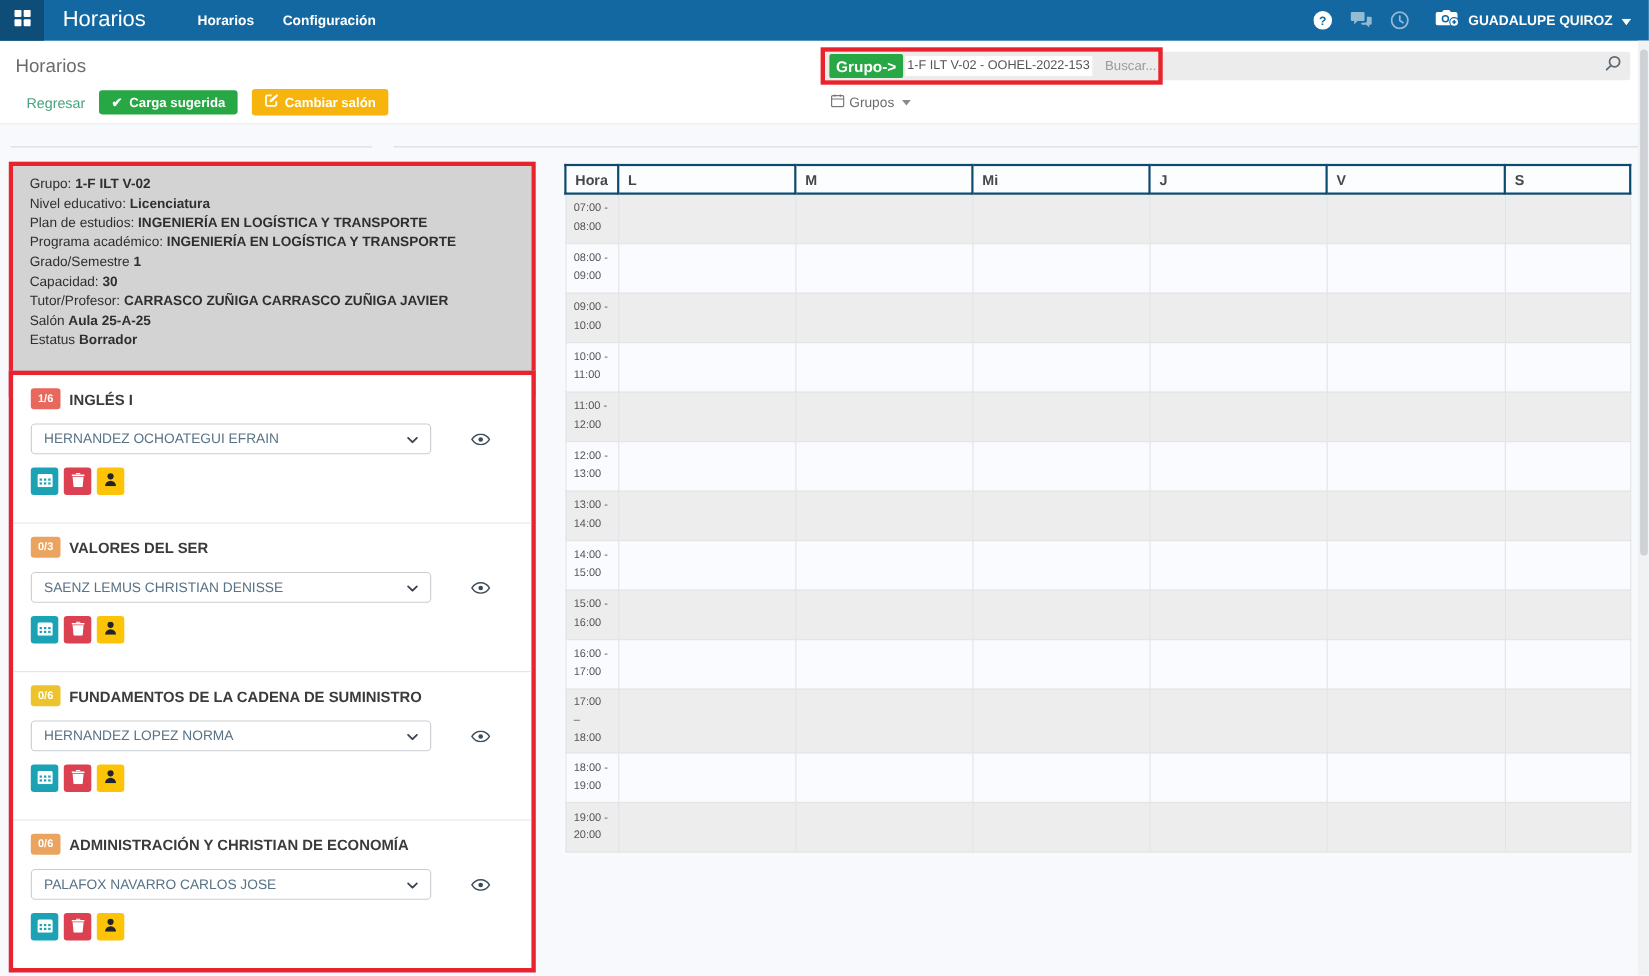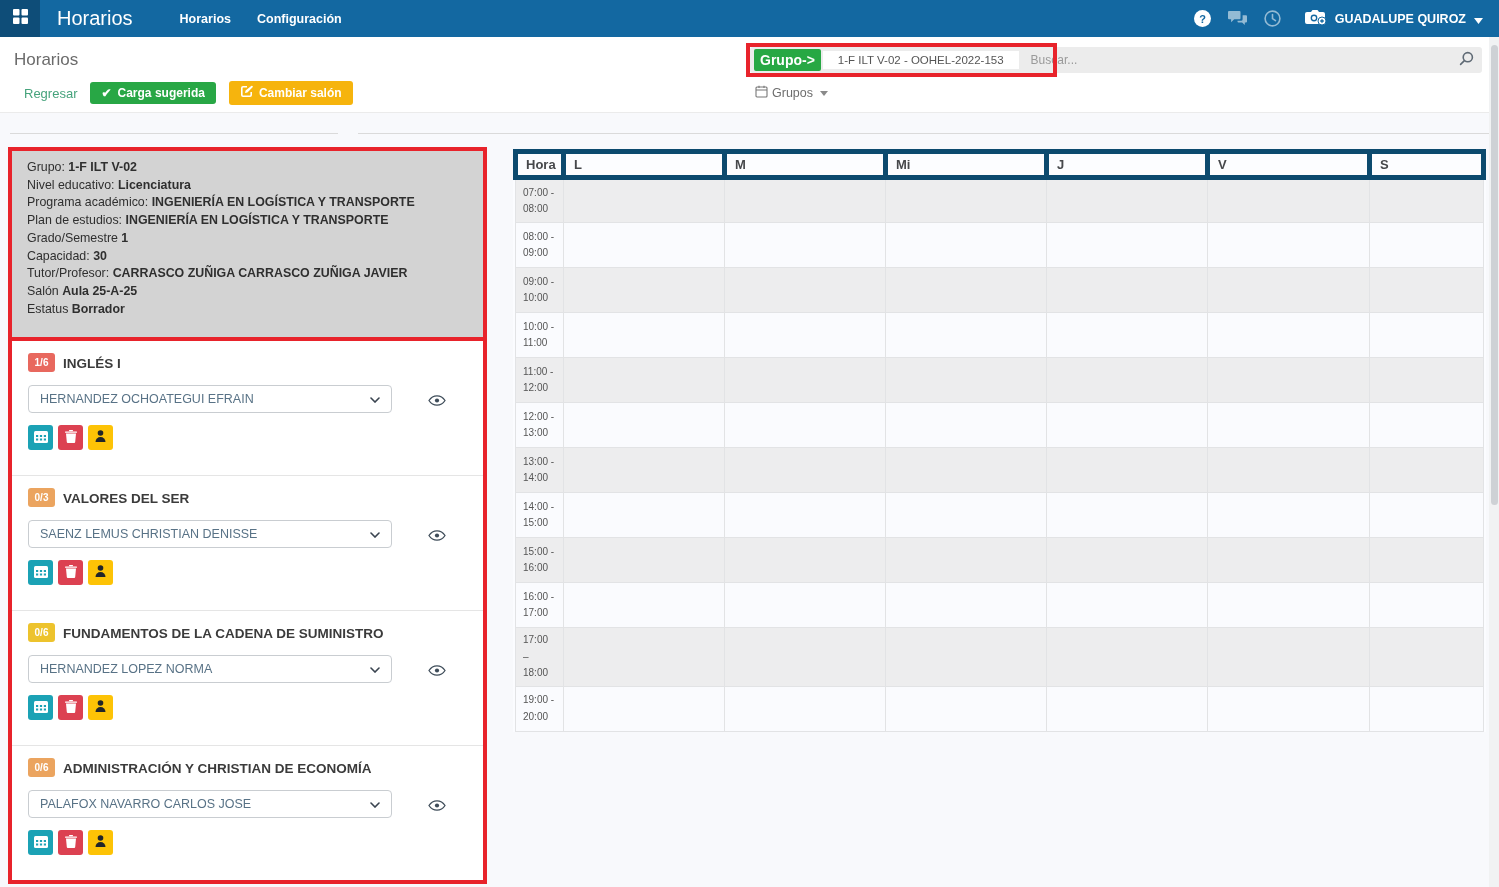--- a/index.html
+++ b/index.html
@@ -22,21 +22,21 @@
   .page-title { position:absolute; left:14px; top:50px; font-size:17px; color:#6b6b6b; }
   .actions { position:absolute; left:24px; top:81px; display:flex; align-items:center; gap:13px; }
   .link-regresar { color:#46a37c; font-size:13px; cursor:pointer; }
   .btn { display:flex; align-items:center; gap:6px; border-radius:3px; padding:4px 11px; font-size:12px; font-weight:700; color:#fff; cursor:pointer; border:none; }
   .btn-green { background:#28a745; }
   .btn-yellow { background:#f6b40d; }
 
   
   .search-bar { position:absolute; left:750px; top:47px; width:732px; height:26px; background:#ececec; border-radius:3px; display:flex; align-items:center; padding:0 8px 0 4px; }
   .badge-grupo { background:#27a844; color:#fff; font-size:14px; font-weight:700; padding:3px 6px; border-radius:2px; white-space:nowrap; }
-  .search-chip { background:#fff; color:#555; font-size:11.5px; padding:3px 15px; margin-left:2px; white-space:nowrap; }
+  .search-chip { background:#fff; color:#555; font-size:11.5px; padding:3px 2px; margin-left:2px; white-space:nowrap; }
   .search-input { background:transparent; border:none; outline:none; font-size:12px; color:#666; margin-left:12px; flex:1; font-family:"Liberation Sans",sans-serif; }
   .search-input::placeholder { color:#9a9a9a; }
   .groups-dd { position:absolute; left:755px; top:85px; display:flex; align-items:center; gap:4px; color:#6d6d6d; font-size:12.5px; cursor:pointer; }
   .dd-caret { width:0; height:0; border-left:4px solid transparent; border-right:4px solid transparent; border-top:5px solid #8a8a8a; margin-left:3px; }
 
   .hr-line { position:absolute; top:133px; height:1px; background:#dadada; }
   #hr-left { left:10px; width:328px; }
   #hr-right { left:358px; width:1132px; }
 
   
@@ -59,21 +59,21 @@
   .eye-btn { position:absolute; left:416px; top:51px; cursor:pointer; }
   .card-actions { position:absolute; left:16px; top:84px; display:flex; gap:5px; }
   .action-btn { width:25px; height:25px; border-radius:3px; border:none; display:flex; align-items:center; justify-content:center; cursor:pointer; }
   .ab-teal { background:#1ba2b5; }
   .ab-red { background:#dc4151; }
   .ab-yellow { background:#fdc306; }
 
   
   .sched-wrap { position:absolute; left:513px; top:149px; }
   table { border-collapse:collapse; table-layout:fixed; width:968px; background:#fbfcff; }
-  th { height:26px; border:5px solid #0c4a6e; background:#fcfdff; text-align:left; padding:0 8px; font-size:13px; font-weight:700; color:#46484b; }
+  th { height:26px; border:2px solid #0c4a6e; background:#fcfdff; text-align:left; padding:0 8px; font-size:13px; font-weight:700; color:#46484b; }
   td { border:1px solid #e2e3e5; height:45px; }
   td.time { font-size:10px; color:#555; padding:4px 4px 4px 7px; white-space:pre-line; line-height:16.5px; vertical-align:middle; }
   tbody tr:nth-child(odd) td { background:#ededee; }
   tbody tr:nth-child(even) td { background:#fafbfe; }
 
   
   .scrollbar { position:absolute; right:0; top:37px; width:10px; height:850px; background:#f1f2f3; z-index:40; }
   .scroll-thumb { position:absolute; top:8px; left:1.5px; width:7px; height:460px; background:#ced1d5; border-radius:4px; }
 </style>
 </head>
@@ -184,23 +184,23 @@
 
 <div class="red-box" id="red-search"></div>
 
 <div class="red-box" id="red-group">
   <div class="group-panel">
     <div id="group-fields">
   <div><span class="f-label">Grupo:</span> <span class="f-value">1-F ILT V-02</span></div>
 
   <div><span class="f-label">Nivel educativo:</span> <span class="f-value">Licenciatura</span></div>
 
+  <div><span class="f-label">Plan de estudios:</span> <span class="f-value">INGENIERÍA EN LOGÍSTICA Y TRANSPORTE</span></div>
+
   <div><span class="f-label">Programa académico:</span> <span class="f-value">INGENIERÍA EN LOGÍSTICA Y TRANSPORTE</span></div>
-
-  <div><span class="f-label">Plan de estudios:</span> <span class="f-value">INGENIERÍA EN LOGÍSTICA Y TRANSPORTE</span></div>
 
   <div><span class="f-label">Grado/Semestre</span> <span class="f-value">1</span></div>
 
   <div><span class="f-label">Capacidad:</span> <span class="f-value">30</span></div>
 
   <div><span class="f-label">Tutor/Profesor:</span> <span class="f-value">CARRASCO ZUÑIGA CARRASCO ZUÑIGA JAVIER</span></div>
 
   <div><span class="f-label">Salón</span> <span class="f-value">Aula 25-A-25</span></div>
 
   <div><span class="f-label">Estatus</span> <span class="f-value">Borrador</span></div>
@@ -552,20 +552,30 @@
 –
 18:00</td>
           <td></td>
           <td></td>
           <td></td>
           <td></td>
           <td></td>
           <td></td>
         </tr>
         <tr>
+          <td class="time">18:00 -
+19:00</td>
+          <td></td>
+          <td></td>
+          <td></td>
+          <td></td>
+          <td></td>
+          <td></td>
+        </tr>
+        <tr>
           <td class="time">19:00 -
 20:00</td>
           <td></td>
           <td></td>
           <td></td>
           <td></td>
           <td></td>
           <td></td>
         </tr>
       </tbody>

